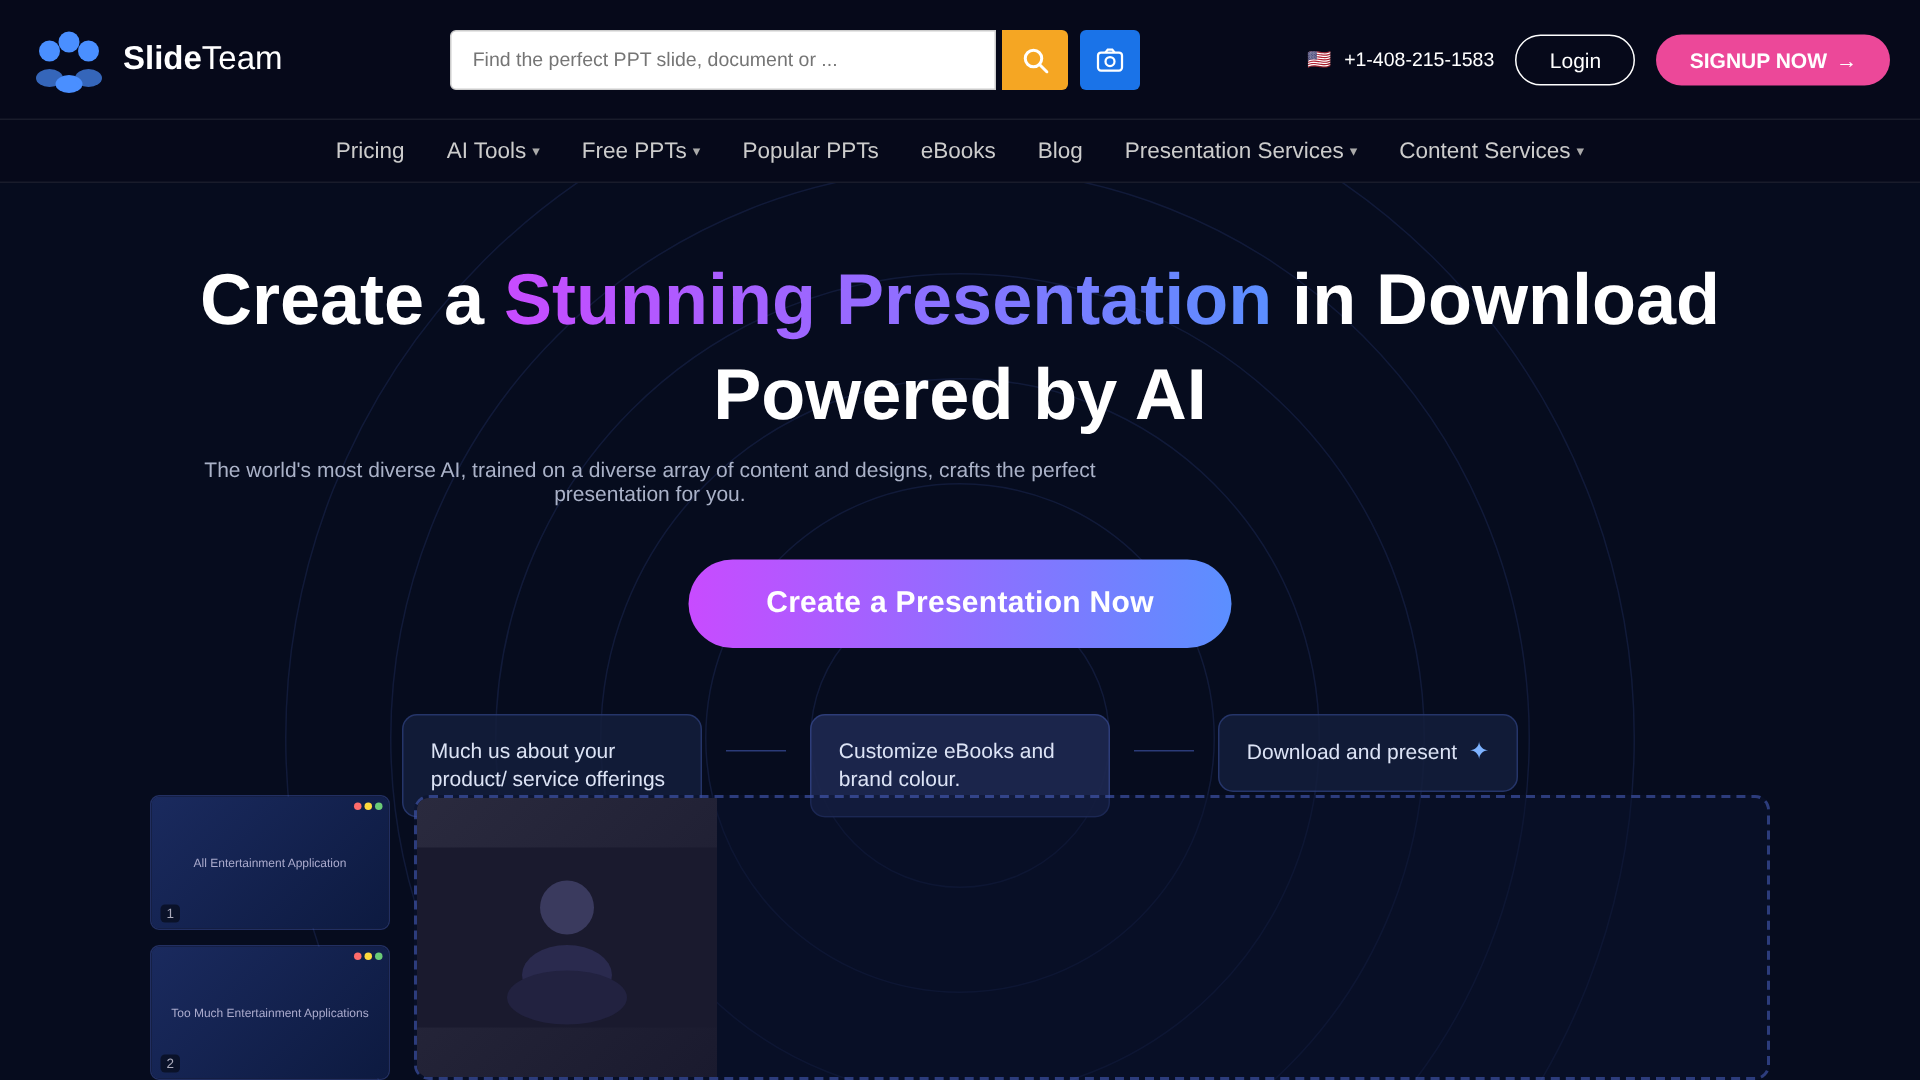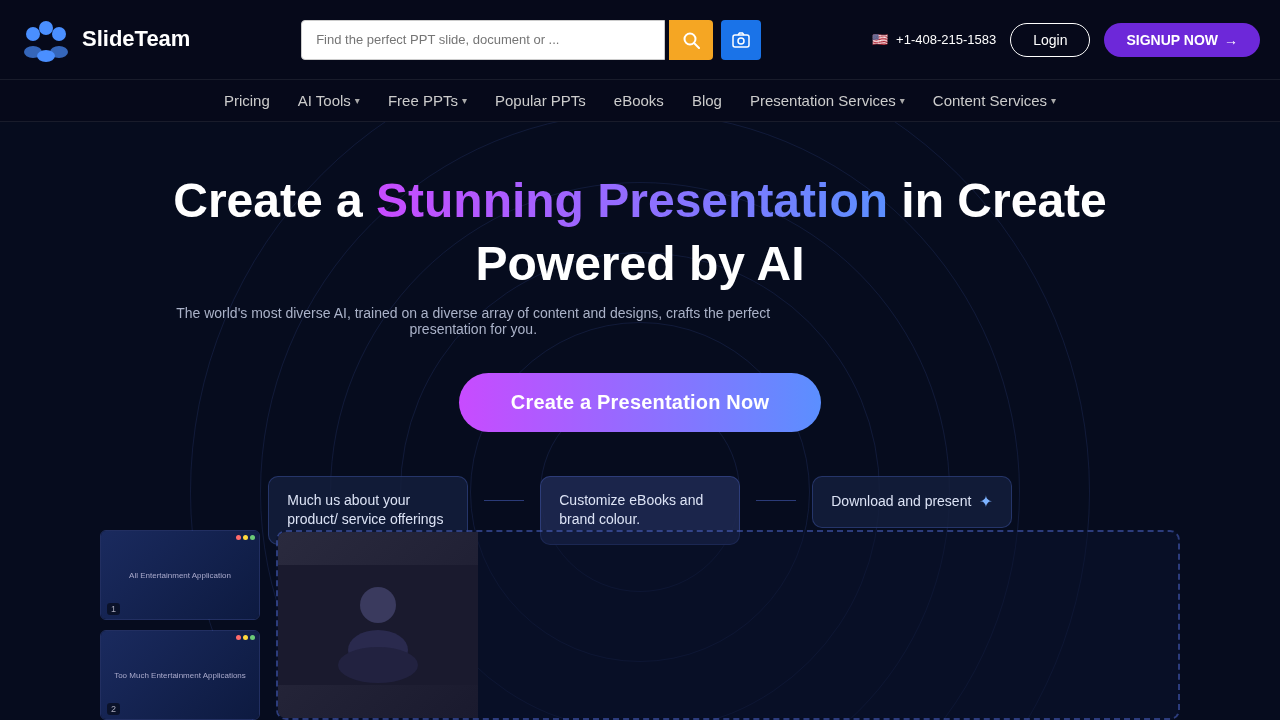--- a/index.html
+++ b/index.html
@@ -35,21 +35,21 @@
       line-height: 1.1;
       text-align: right;
     }
     .logo-slide {
       font-size: 22px;
       font-weight: 700;
       color: #fff;
     }
     .logo-team {
       font-size: 22px;
-      font-weight: 700;
+      font-weight: 400;
       color: #fff;
     }
 
     .search-bar {
       display: flex;
       align-items: flex-end;
       gap: 4px;
       flex: 1;
       max-width: 460px;
       margin: 0 20px;
@@ -105,21 +105,21 @@
       padding: 8px 22px;
       border: 1.5px solid #fff;
       border-radius: 20px;
       background: transparent;
       color: #fff;
       font-size: 14px;
       cursor: pointer;
     }
     .signup-btn {
       padding: 9px 22px;
-      background: #6d28d9;
+      background: #ec4899;
       border: none;
       border-radius: 20px;
       color: #fff;
       font-size: 14px;
       font-weight: 600;
       cursor: pointer;
       display: flex;
       align-items: center;
       gap: 6px;
     }
@@ -458,21 +458,21 @@
     <div class="ring" style="width:200px;height:200px;"></div>
     <div class="ring" style="width:340px;height:340px;"></div>
     <div class="ring" style="width:480px;height:480px;"></div>
     <div class="ring" style="width:620px;height:620px;"></div>
     <div class="ring" style="width:760px;height:760px;"></div>
     <div class="ring" style="width:900px;height:900px;"></div>
   </div>
 
   <div class="hero-content">
     <h1 class="hero-title">
-      <span>Create a </span><span class="hero-title-gradient">Stunning Presentation</span><span> in Create</span>
+      <span>Create a </span><span class="hero-title-gradient">Stunning Presentation</span><span> in Download</span>
     </h1>
     <div class="hero-subtitle-line">Powered by AI</div>
     <p class="hero-desc">The world's most diverse AI, trained on a diverse array of content and designs, crafts the perfect presentation for you.</p>
 
     <button class="cta-btn">Create a Presentation Now</button>
   </div>
 
   <div class="steps-row">
     <div class="step-box">
       <span>Much us about your product/ service offerings</span>

